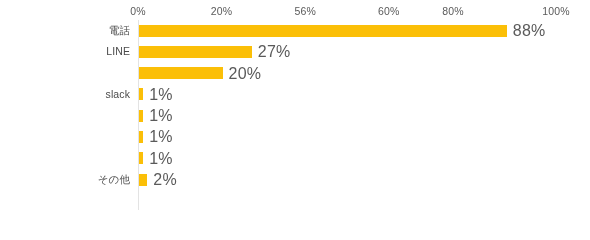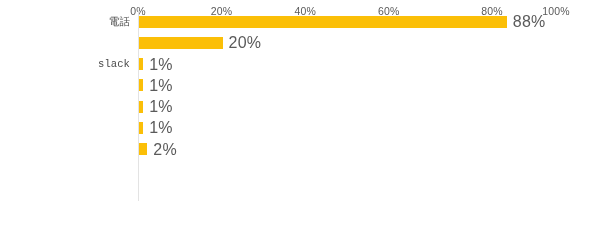--- a/index.html
+++ b/index.html
@@ -37,21 +37,21 @@
     letter-spacing: 0.2px;
     white-space: nowrap;
     transform: translateX(-50%);
     line-height: 14px;
   }
 
   
   .plot {
     position: absolute;
     left: 0;
-    top: 11px;
+    top: 20px;
     width: 590px;
     height: 196px;
   }
 
   
   .axis-line {
     position: absolute;
     top: 0px;
     bottom: 6px;
     width: 1px;
@@ -103,55 +103,61 @@
   }
 </style>
 </head>
 <body>
 
 <div id="chart-root">
 
   <div class="axis-top">
       <div class="tick-label" style="left: 138px;">0%</div>
       <div class="tick-label" style="left: 221.6px;">20%</div>
-      <div class="tick-label" style="left: 305.2px;">40%</div>
+      <div class="tick-label" style="left: 305.2px;">56%</div>
       <div class="tick-label" style="left: 388.8px; text-align: center;">60%</div>
-      <div class="tick-label" style="left: 492px;">80%</div>
+      <div class="tick-label" style="left: 453px;">80%</div>
       <div class="tick-label" style="left: 556px;">100%</div>
     </div>
 
   <div class="plot">
     <div class="axis-line" style="left: 138px; background: rgb(227, 227, 227);"></div>
     <div class="rows">
         <div class="row">
           <div class="cat-label" style="left: 0px; width: 130px; color: rgb(74, 74, 74);">電話</div>
           <div class="bar" style="left: 139px; width: 367.84px; background: rgb(251, 191, 7);"></div>
           <div class="bar-value" style="left: 512.84px; color: rgb(90, 90, 90);">88%</div>
         </div>
         <div class="row">
+          <div class="cat-label" style="left: 0px; width: 130px; color: rgb(74, 74, 74);">LINE</div>
+          <div class="bar" style="left: 139px; width: 112.86px; background: rgb(251, 191, 7);"></div>
+          <div class="bar-value" style="left: 257.86px; color: rgb(90, 90, 90);">27%</div>
+        </div>
+        <div class="row">
           <div class="bar" style="left: 139px; width: 83.6px; background: rgb(251, 191, 7);"></div>
           <div class="bar-value" style="left: 228.6px; color: rgb(90, 90, 90);">20%</div>
         </div>
         <div class="row">
-          <div class="cat-label" style="left: 0px; width: 130px; color: rgb(74, 74, 74); font-family: Liberation Mono, monospace;">slack</div>
+          <div class="cat-label" style="left: 0px; width: 130px; color: rgb(74, 74, 74);">slack</div>
           <div class="bar" style="left: 139px; width: 4.18px; background: rgb(251, 191, 7);"></div>
           <div class="bar-value" style="left: 149.18px; color: rgb(90, 90, 90);">1%</div>
         </div>
         <div class="row">
           <div class="bar" style="left: 139px; width: 4.18px; background: rgb(251, 191, 7);"></div>
           <div class="bar-value" style="left: 149.18px; color: rgb(90, 90, 90);">1%</div>
         </div>
         <div class="row">
           <div class="bar" style="left: 139px; width: 4.18px; background: rgb(251, 191, 7);"></div>
           <div class="bar-value" style="left: 149.18px; color: rgb(90, 90, 90);">1%</div>
         </div>
         <div class="row">
           <div class="bar" style="left: 139px; width: 4.18px; background: rgb(251, 191, 7);"></div>
           <div class="bar-value" style="left: 149.18px; color: rgb(90, 90, 90);">1%</div>
         </div>
         <div class="row">
+          <div class="cat-label" style="left: 0px; width: 130px; color: rgb(74, 74, 74);">その他</div>
           <div class="bar" style="left: 139px; width: 8.36px; background: rgb(251, 191, 7);"></div>
           <div class="bar-value" style="left: 153.36px; color: rgb(90, 90, 90);">2%</div>
         </div>
       </div>
   </div>
 
 </div>
 
 </body></html>

